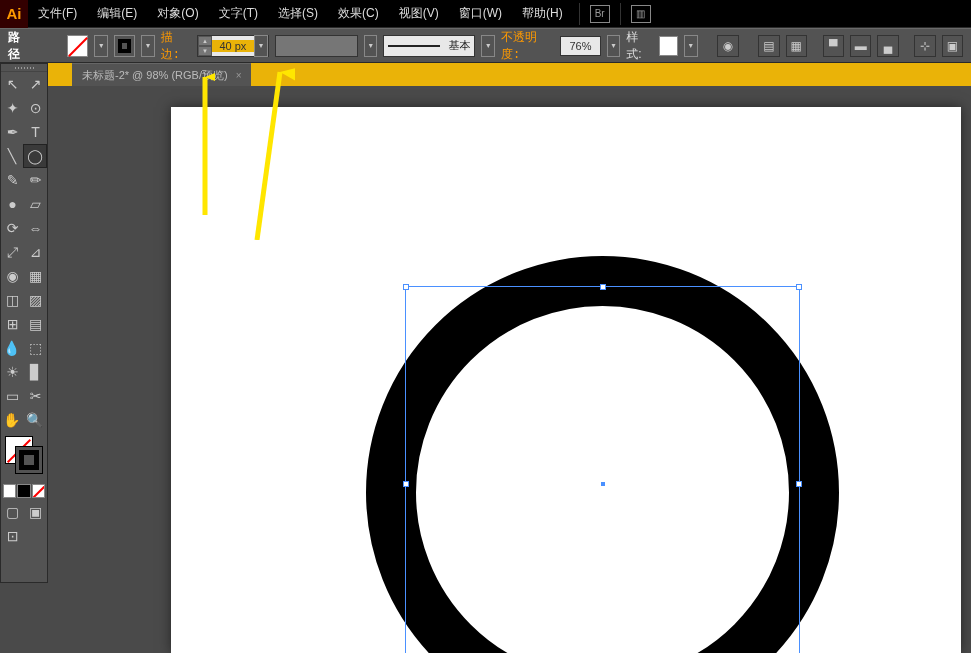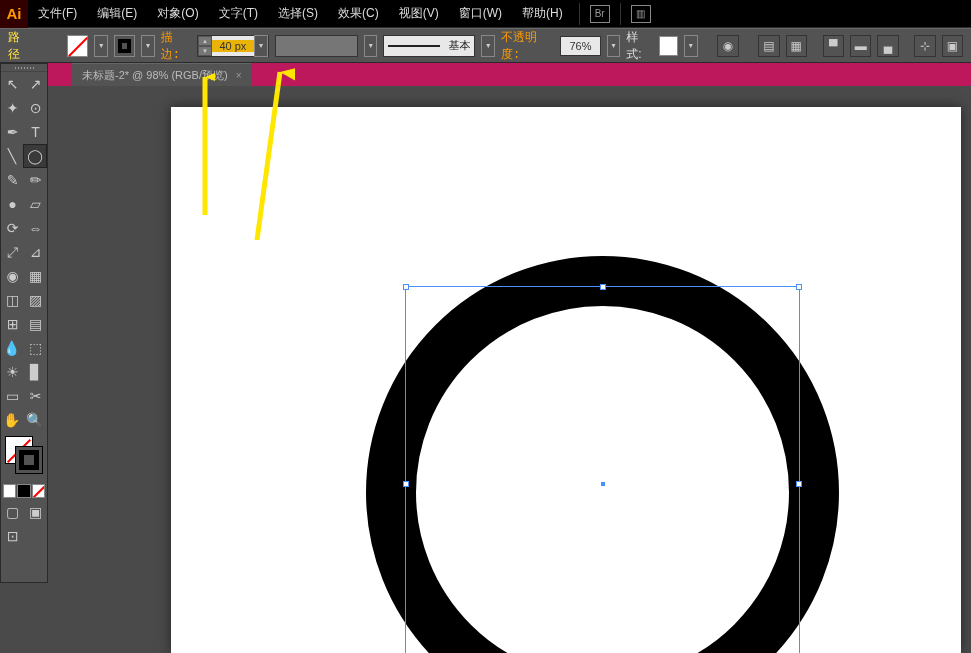--- a/index.html
+++ b/index.html
@@ -7,42 +7,42 @@
 
 
 .menubar { height: 28px; background: #000000; display: flex; align-items: center; color: #ddd; font-size: 12px; border-bottom: 1px solid #2a2a2a; }
 .ai-logo { width: 28px; height: 28px; background: #330000; color: #ff9a00; font-weight: bold; display: flex; align-items: center; justify-content: center; font-size: 15px; }
 .menubar-item { padding: 0 10px; height: 100%; display: flex; align-items: center; cursor: pointer; }
 .menu-sep { width: 1px; height: 22px; background: #333; margin: 0 6px; }
 .menu-icon { width: 20px; height: 18px; border: 1px solid #888; display: inline-flex; align-items: center; justify-content: center; margin: 0 4px; font-size: 10px; color: #999; }
 
 
 .controlbar { height: 35px; background: #535353; border-top: 1px solid #6a6a6a; border-bottom: 1px solid #2a2a2a; display: flex; align-items: center; padding: 0 8px; gap: 6px; color: #ddd; font-size: 12px; }
-.path-label { color: #fde047; margin-right: 30px; }
+.path-label { color: #ffffff; margin-right: 30px; font-weight: bold; }
 .fill-sw { width: 22px; height: 22px; background: white; border: 1px solid #888; position: relative; cursor: pointer; }
 .fill-sw::after { content: ''; position: absolute; top: -2px; left: 9px; width: 2px; height: 26px; background: red; transform: rotate(45deg); }
 .stroke-sw { width: 22px; height: 22px; background: #535353; border: 1px solid #888; position: relative; cursor: pointer; }
 .stroke-sw::after { content: ''; position: absolute; top: 3px; left: 3px; right: 3px; bottom: 3px; background: black; }
 .stroke-sw::before { content: ''; position: absolute; top: 7px; left: 7px; right: 7px; bottom: 7px; background: #535353; z-index: 1; }
 .dd { width: 14px; height: 22px; border: 1px solid #888; background: #535353; display: flex; align-items: center; justify-content: center; cursor: pointer; }
 .dd::after { content: '▾'; font-size: 8px; color: #ccc; }
 .orange-label { color: #ff9a00; font-family: Liberation Mono, monospace; }
 .stroke-input { display: flex; align-items: center; height: 22px; border: 1px solid #333; background: #e8e8e8; }
 .stroke-spin { width: 14px; display: flex; flex-direction: column; height: 20px; background: #767676; }
 .stroke-spin div { flex: 1; border: 1px solid #555; font-size: 6px; color: #ccc; display: flex; align-items: center; justify-content: center; cursor: pointer; }
 .stroke-val { width: 42px; font-size: 11px; color: #333; display: flex; align-items: center; justify-content: center; background: #eab308; }
 .profile-box { width: 86px; height: 22px; background: #767676; border: 1px solid #333; cursor: pointer; }
 .brush-box { width: 95px; height: 22px; background: #e8e8e8; border: 1px solid #333; display: flex; align-items: center; padding: 0 4px; font-size: 11px; color: #222; cursor: pointer; }
 .brush-line { flex: 1; height: 2px; background: #222; margin-right: 8px; }
 .opacity-val { width: 42px; height: 20px; background: #e8e8e8; border: 1px solid #333; display: flex; align-items: center; justify-content: center; font-size: 11px; color: #333; }
 .style-sw { width: 20px; height: 20px; background: white; border: 1px solid #888; cursor: pointer; }
 .ctrl-icon { width: 22px; height: 22px; border: 1px solid #333; background: #535353; display: flex; align-items: center; justify-content: center; font-size: 12px; color: #ccc; cursor: pointer; }
 
 
-.tabbar { height: 23px; background: #be185d; display: flex; align-items: flex-end; padding-left: 72px; }
+.tabbar { height: 23px; background: #eab308; display: flex; align-items: flex-end; padding-left: 72px; }
 .tab { height: 23px; background: #535353; border-top: 1px solid #666; padding: 0 10px; color: #bbb; font-size: 11px; display: flex; align-items: center; gap: 8px; cursor: pointer; }
 .tab-close { color: #999; cursor: pointer; font-size: 10px; }
 
 
 .toolbox { position: absolute; left: 0; top: 63px; width: 48px; height: 520px; background: #535353; border: 1px solid #2a2a2a; z-index: 5; }
 .tool-grip { height: 8px; background: #535353; border-bottom: 1px solid #444; position: relative; }
 .tool-grip::after { content: ''; position: absolute; top: 3px; left: 14px; width: 20px; height: 2px; background: repeating-linear-gradient(90deg, #999 0 1px, transparent 1px 3px); }
 .tool-row { display: flex; height: 24px; }
 .tool { flex: 1; display: flex; align-items: center; justify-content: center; color: #ccc; cursor: pointer; font-size: 14px; position: relative; }
 .tool.active { background: #3a3a3a; border: 1px solid #222; }

